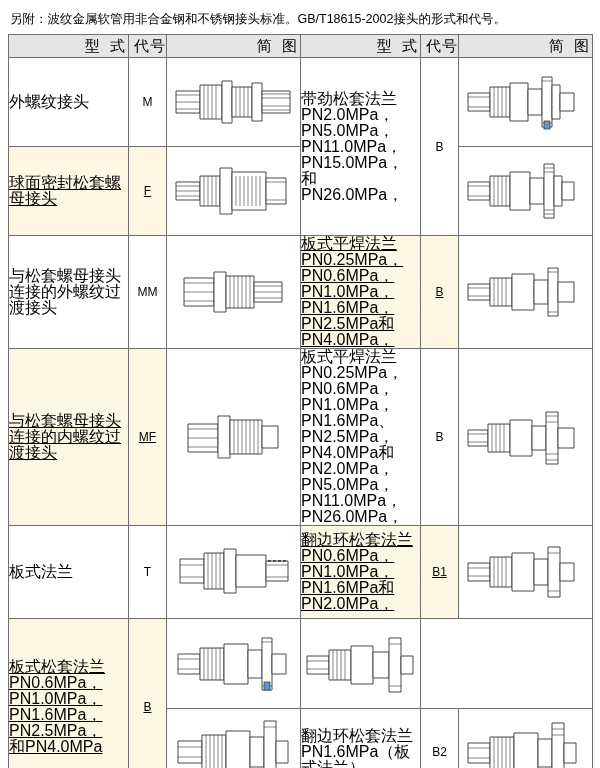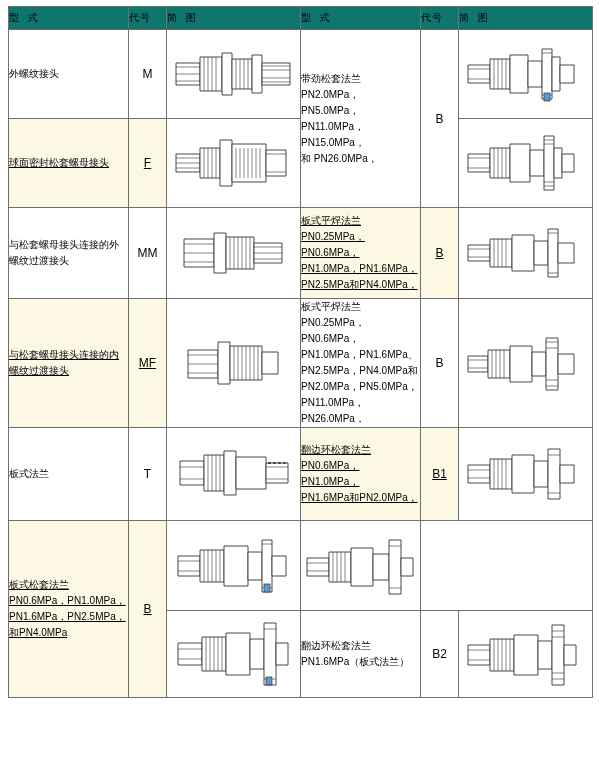--- a/index.html
+++ b/index.html
@@ -34,23 +34,23 @@
     width: 584px;
     border: 1px solid #6f6f6f;
   }
   table.main td, table.main th {
     border: 1px solid #6f6f6f;
     padding: 0;
     vertical-align: middle;
     font-weight: normal;
   }
   .hdr {
-    background: #0f766e;
-    text-align: left;
-    font-size: 10px;
+    background: #e5e5e5;
+    text-align: right;
+    font-size: 15px;
     height: 22px;
     letter-spacing: 3px;
   }
   .hdr.code { letter-spacing: 1px; margin-left: 40px; }
   .name-cell {
     font-size: 11px;
     line-height: 16px;
     padding: 4px 5px;
     vertical-align: middle;
   }
@@ -59,27 +59,28 @@
     font-size: 12px;
   }
   .yellow { background: #fdf8e3; text-decoration: underline; }
   .white { background: #ffffff; }
   .fig-cell {
     background: #ffffff;
     text-align: center;
     padding: 2px 0;
   }
   svg { display: block; margin: 0 auto; }
-  .lbl { font-size: 10px; line-height: 16px; }
+  .lbl { font-size: 16px; line-height: 16px; }
 </style>
 </head>
 <body>
 
 <div class="page">
 
+  <div class="title">另附：波纹金属软管用非合金钢和不锈钢接头标准。GB/T18615-2002接头的形式和代号。</div>
 
   <table class="main">
     <colgroup>
       <col style="width:120px">
       <col style="width:38px">
       <col style="width:134px">
       <col style="width:120px">
       <col style="width:38px">
       <col style="width:134px">
     </colgroup>

